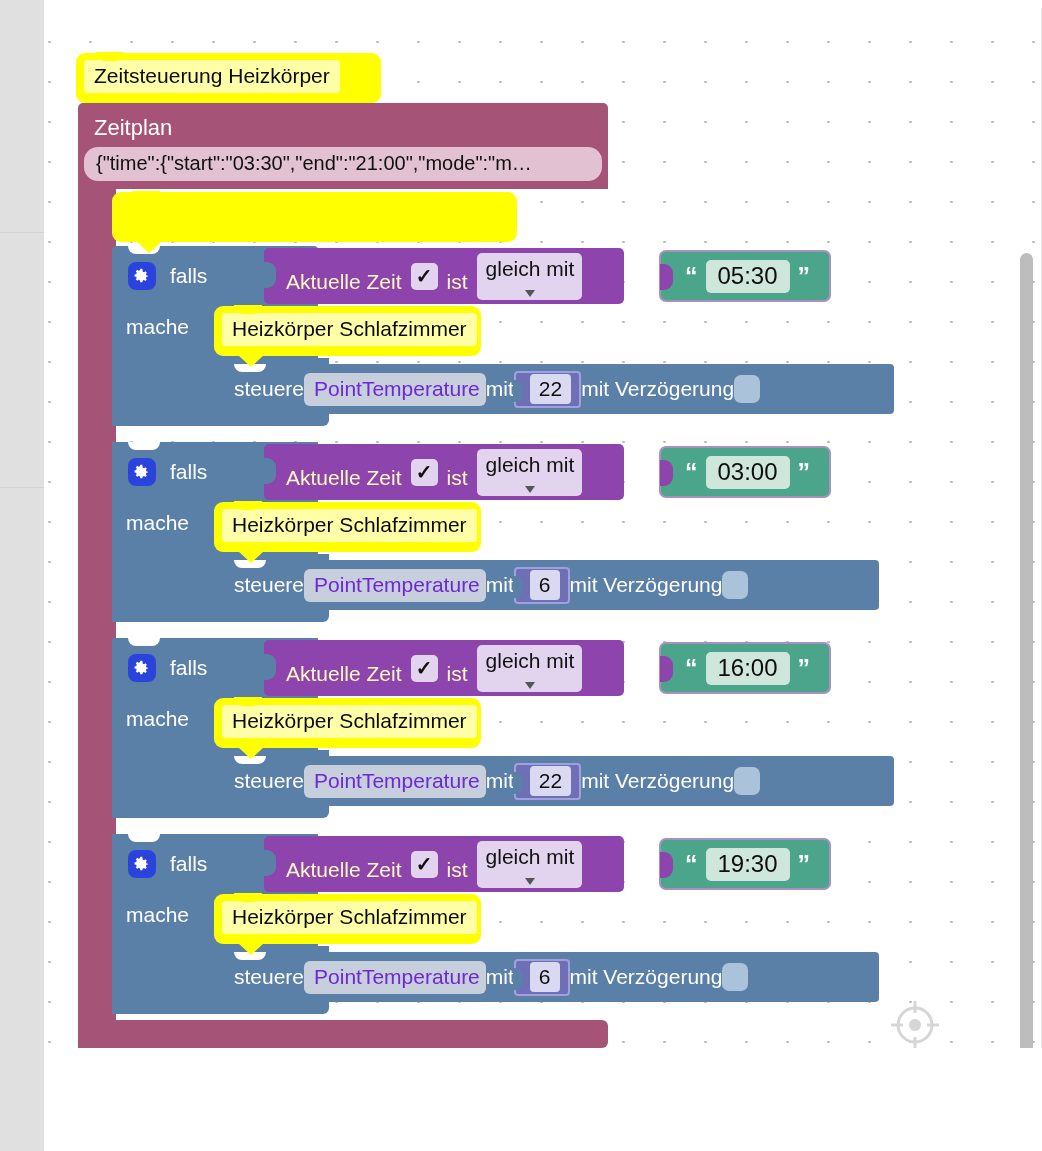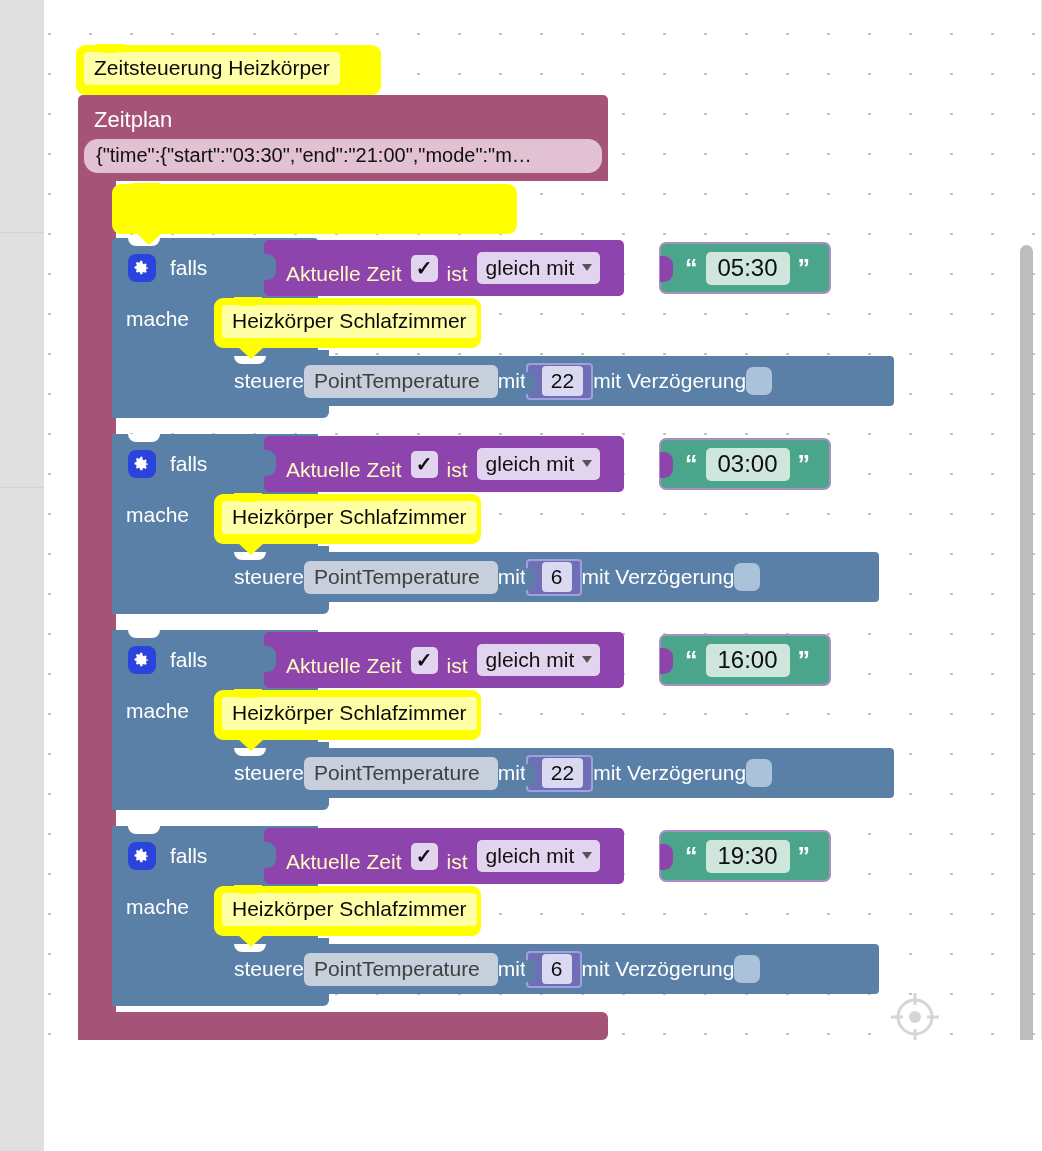--- a/index.html
+++ b/index.html
@@ -14,21 +14,21 @@
 
   
   .left-rail {
     position:absolute; left:0; top:0; width:44px; height:1151px;
     background:#e0e0e0;
   }
   .rail-div { position:absolute; left:0; width:44px; height:1px; background:#d2d2d2; }
 
   
   .canvas {
-    position:absolute; left:44px; top:0; width:998px; height:1040px;
+    position:absolute; left:44px; top:8px; width:998px; height:1040px;
     background-color:#ffffff;
     background-image: radial-gradient(#b9b9c4 1.1px, transparent 1.2px);
     background-size: 41px 40px;
     background-position: 26px 14px;
     overflow:hidden;
   }
 
   
   .blk { position:absolute; }
 
@@ -124,21 +124,21 @@
   .ptxt { color:#fef9c3; font-size:21px; line-height:26px; white-space:nowrap;margin-top:11px; }
   .chk {
     width:27px;height:27px;border-radius:5px;background:#e2d4ee;
     display:flex;align-items:center;justify-content:center;
     color:#111; font-size:20px; line-height:20px; font-weight:700;
   }
   .dropdown {
     background:#e2d4ee; border-radius:5px;
     padding:2px 8px 3px 9px;
     color:#111; font-size:21px; line-height:27px;
-    display:flex;align-items:center;gap:8px; white-space:nowrap;
+    display:flex;align-items:center;gap:8px; white-space:nowrap;flex-direction:column;
   }
   .caret {
     width:0;height:0;
     border-left:5px solid transparent;
     border-right:5px solid transparent;
     border-top:7px solid #555;
   }
 
   
   .green {
@@ -175,22 +175,22 @@
     border-radius:0 0 16px 16px;
   }
   .blue-stmt .notch-bot {
     position:absolute; left:18px; top:100%;
     width:32px;height:9px;background:#5b80a7;
     border-radius:0 0 16px 16px;
   }
   .stxt { color:#ffffff; font-size:21px; line-height:26px; white-space:nowrap; }
   .sfield {
     background:#c6cfdb; border-radius:6px;
-    padding:2px 18px 3px 10px;
-    color:#404040; font-size:21px; line-height:28px; white-space:nowrap;text-align:right;
+    padding:2px 6px 3px 10px;
+    color:#6d28d9; font-size:21px; line-height:28px; white-space:nowrap;text-align:right;
   }
   .num-blk {
     position:relative;
     background:#6e6fb5; border-radius:4px;
     box-shadow: inset 0 0 0 2px #a0a0de;
     padding:3px 10px 4px 16px;
     display:flex;align-items:center;
   }
   .num-blk .plug-l {
     position:absolute; left:-1px; top:9px;

